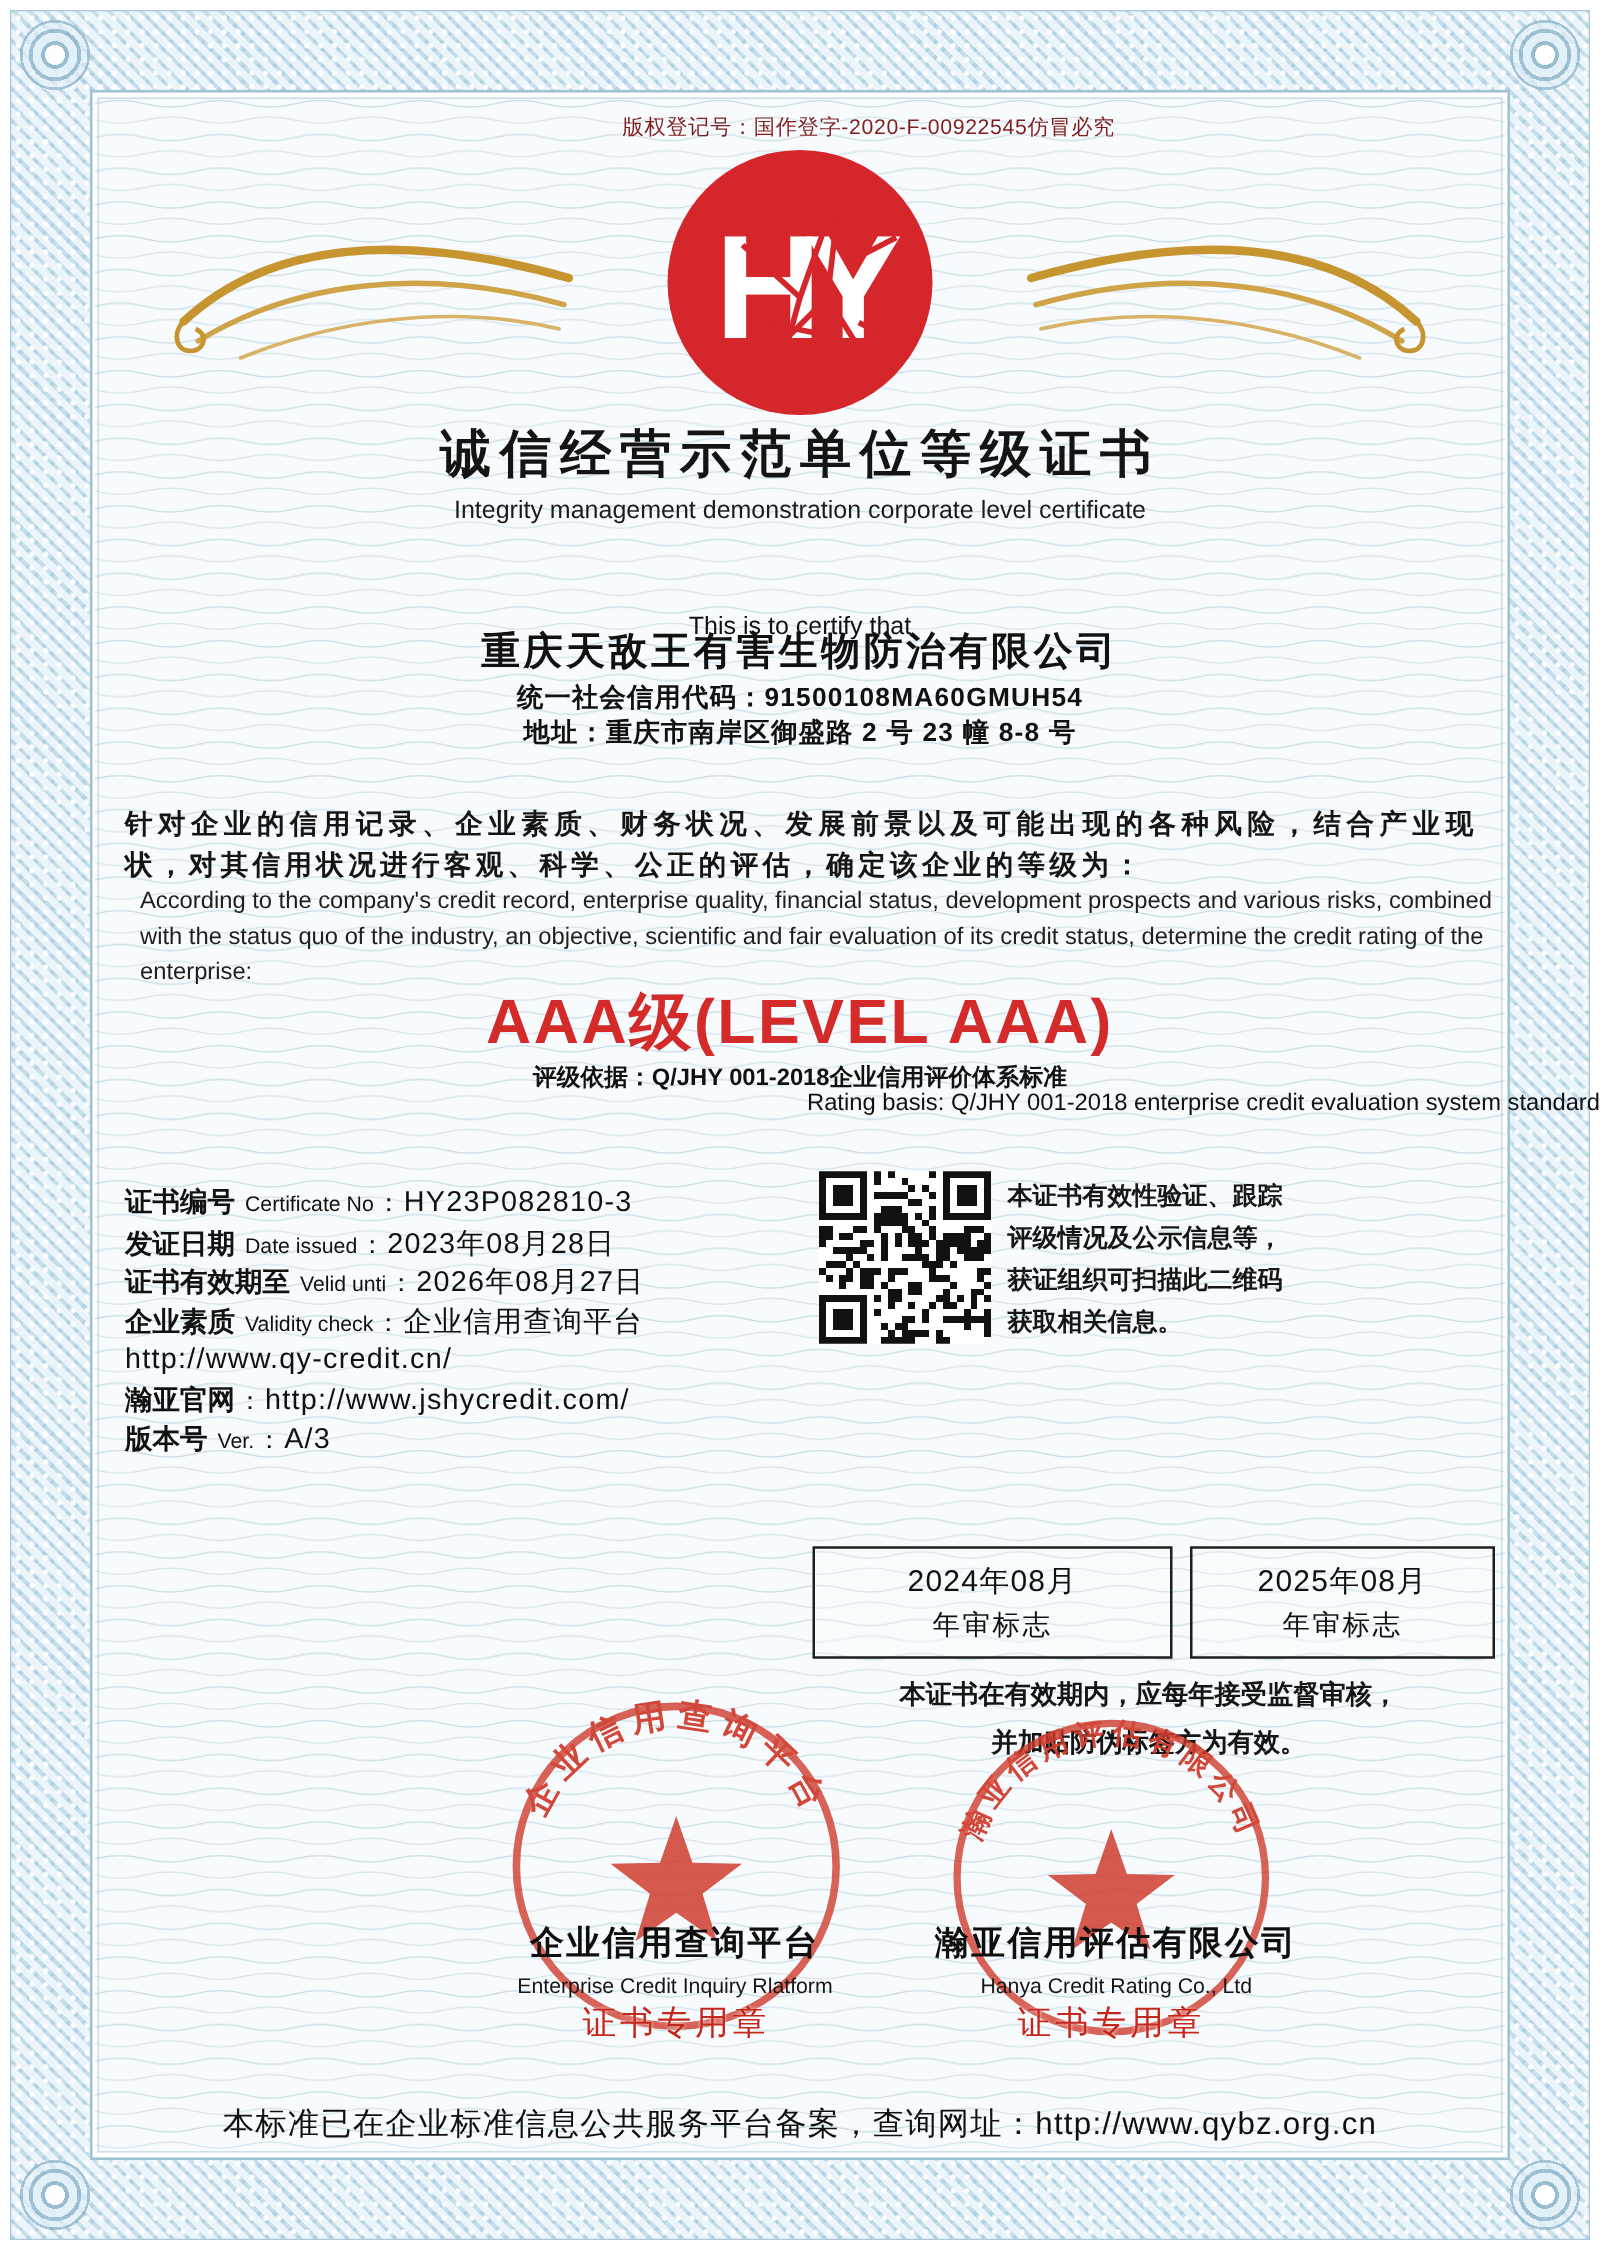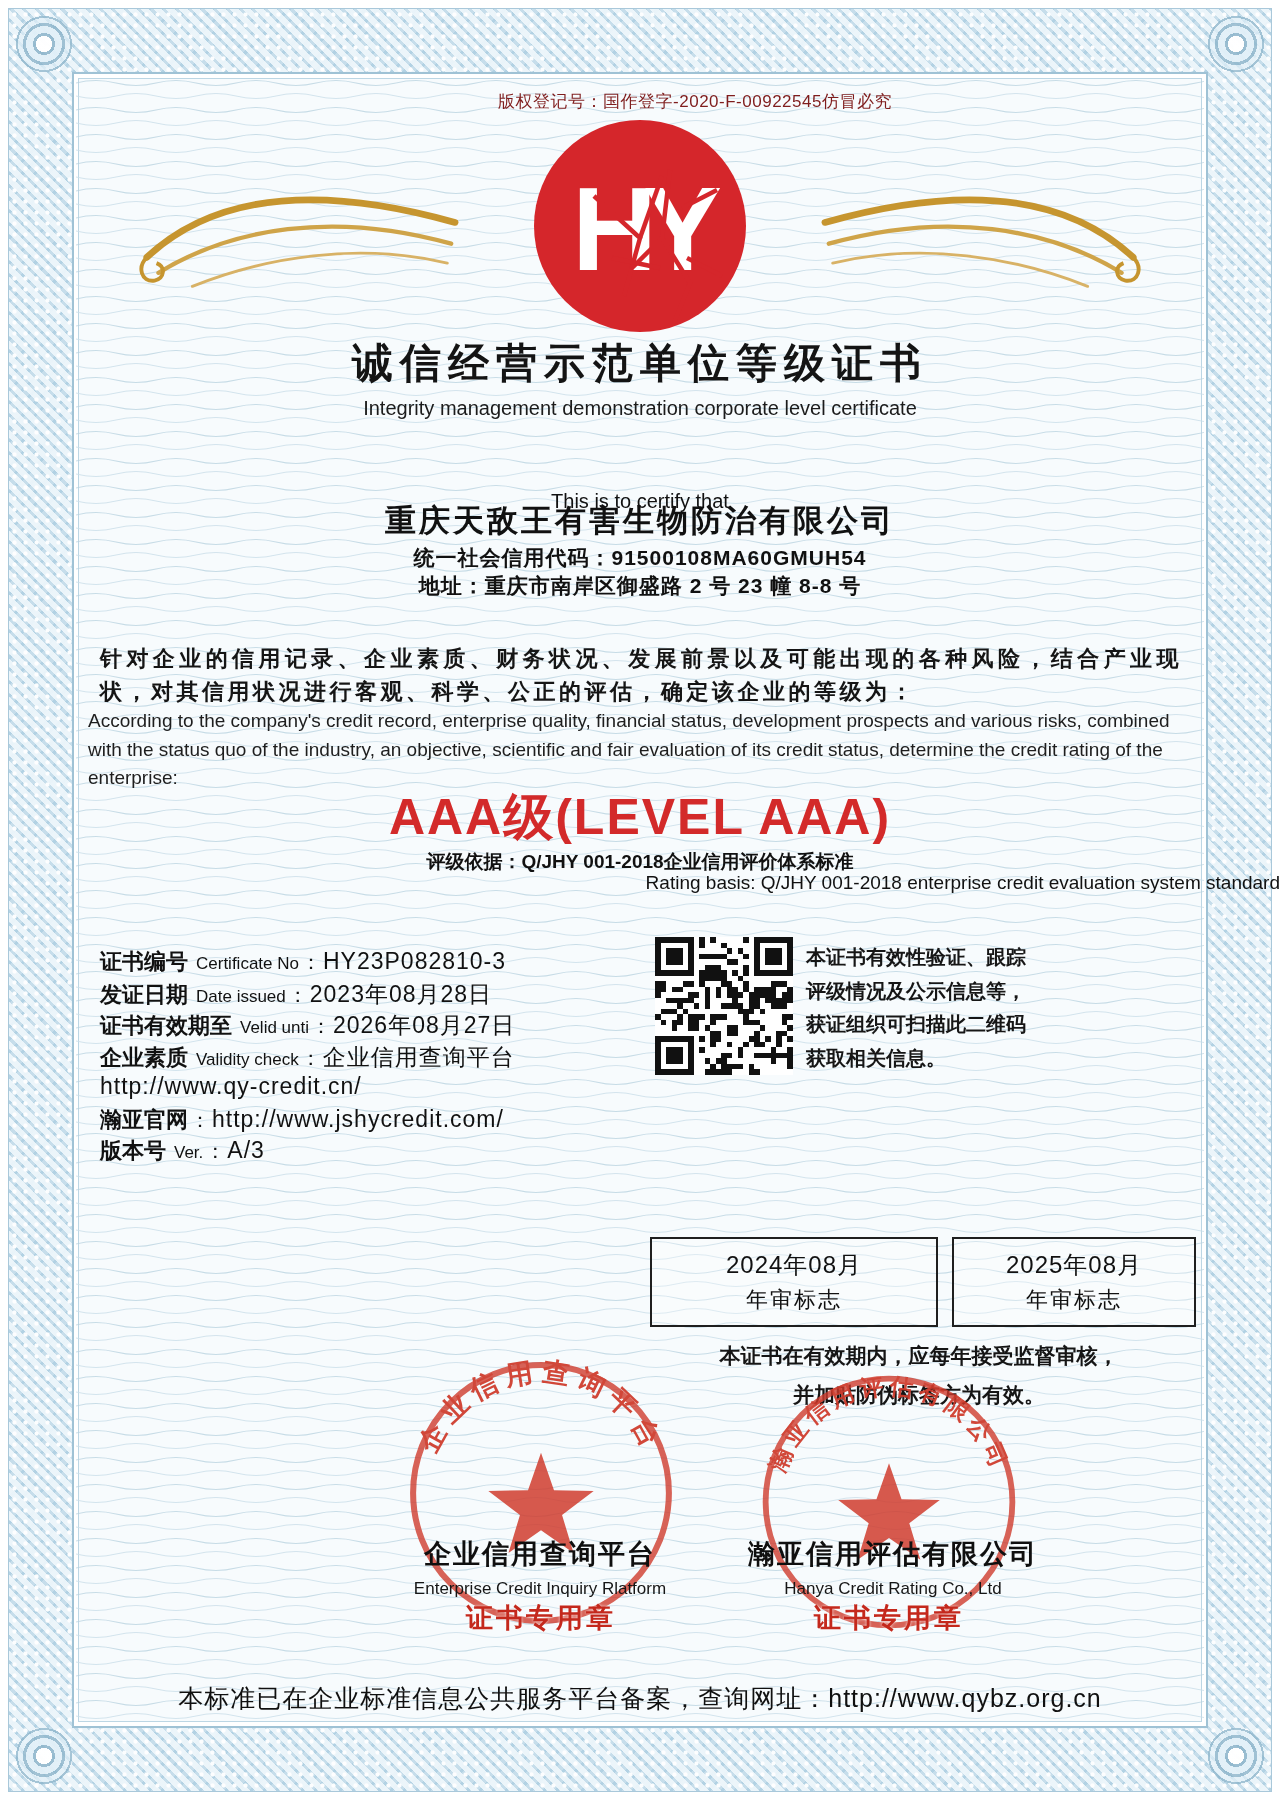--- a/index.html
+++ b/index.html
@@ -29,21 +29,21 @@
   .fl-left{left:138px;} .fl-right{left:820px;transform:scaleX(-1);}
   .main-title{top:336px;font-size:41px;font-weight:600;letter-spacing:7px;color:#141414;}
   .subtitle-en{top:397px;font-size:20px;color:#1b1b1b;}
   .certify-zh{top:438px;font-size:25px;letter-spacing:3px;font-weight:500;}
   .certify-en{top:490px;font-size:20px;}
   .company{top:500px;font-size:31px;font-weight:700;letter-spacing:3px;}
   .credit-code{top:544px;font-size:21px;font-weight:600;letter-spacing:1px;}
   .address{top:572px;font-size:21px;font-weight:600;letter-spacing:1px;}
   .para-zh{top:642px;left:100px;width:1082px;font-size:22px;line-height:33px;letter-spacing:3.5px;
            text-align:justify;font-weight:600;color:#151515;}
-  .para-en{top:707px;left:88px;width:1082px;font-size:19px;line-height:28.5px;color:#1e1e1e;}
+  .para-en{top:707px;left:112px;width:1082px;font-size:19px;line-height:28.5px;color:#1e1e1e;}
   .rating{top:784px;font-size:50px;font-weight:800;color:#d32a2a;letter-spacing:2px;}
   .basis-zh{top:849px;font-size:19px;font-weight:600;}
   .basis-en{top:872px;font-size:19px;text-align:right;}
 
   .details{left:100px;top:947px;width:580px;}
   .drow{display:flex;align-items:baseline;height:31.5px;white-space:nowrap;}
   .d-zh{font-size:22px;font-weight:600;}
   .d-en{font-size:17px;margin-left:8px;}
   .d-sep{font-size:20px;margin:0 2px;}
   .d-val{font-size:23px;letter-spacing:1px;}
@@ -61,21 +61,21 @@
                font-weight:600;color:#151515;}
 
   .stamp{z-index:3;opacity:.93;}
   .st-left{left:400px;top:1352px;width:282px;height:282px;}
   .st-right{left:753px;top:1366px;width:272px;height:272px;}
   .org{z-index:4;text-align:center;}
   .org-left{left:350px;top:1536px;width:380px;}
   .org-right{left:718px;top:1536px;width:350px;}
   .org-zh{font-size:27px;font-weight:700;letter-spacing:2px;color:#0f0f0f;}
   .org-en{font-size:17px;margin-top:7px;color:#161616;}
-  .seal{z-index:5;text-align:center;color:#c4281c;font-weight:700;font-size:27px;letter-spacing:3px;
+  .seal{z-index:5;text-align:center;color:#c4281c;font-weight:400;font-size:27px;letter-spacing:3px;
         text-shadow:0 0 3px rgba(255,255,255,.85);}
   .seal-left{left:400px;top:1600px;width:282px;}
   .seal-right{left:753px;top:1600px;width:272px;}
 
   .bottom-bar{top:1682px;font-size:25px;font-weight:400;letter-spacing:1px;color:#101010;}
 </style>
 </head>
 <body>
 
 <div class="page">

